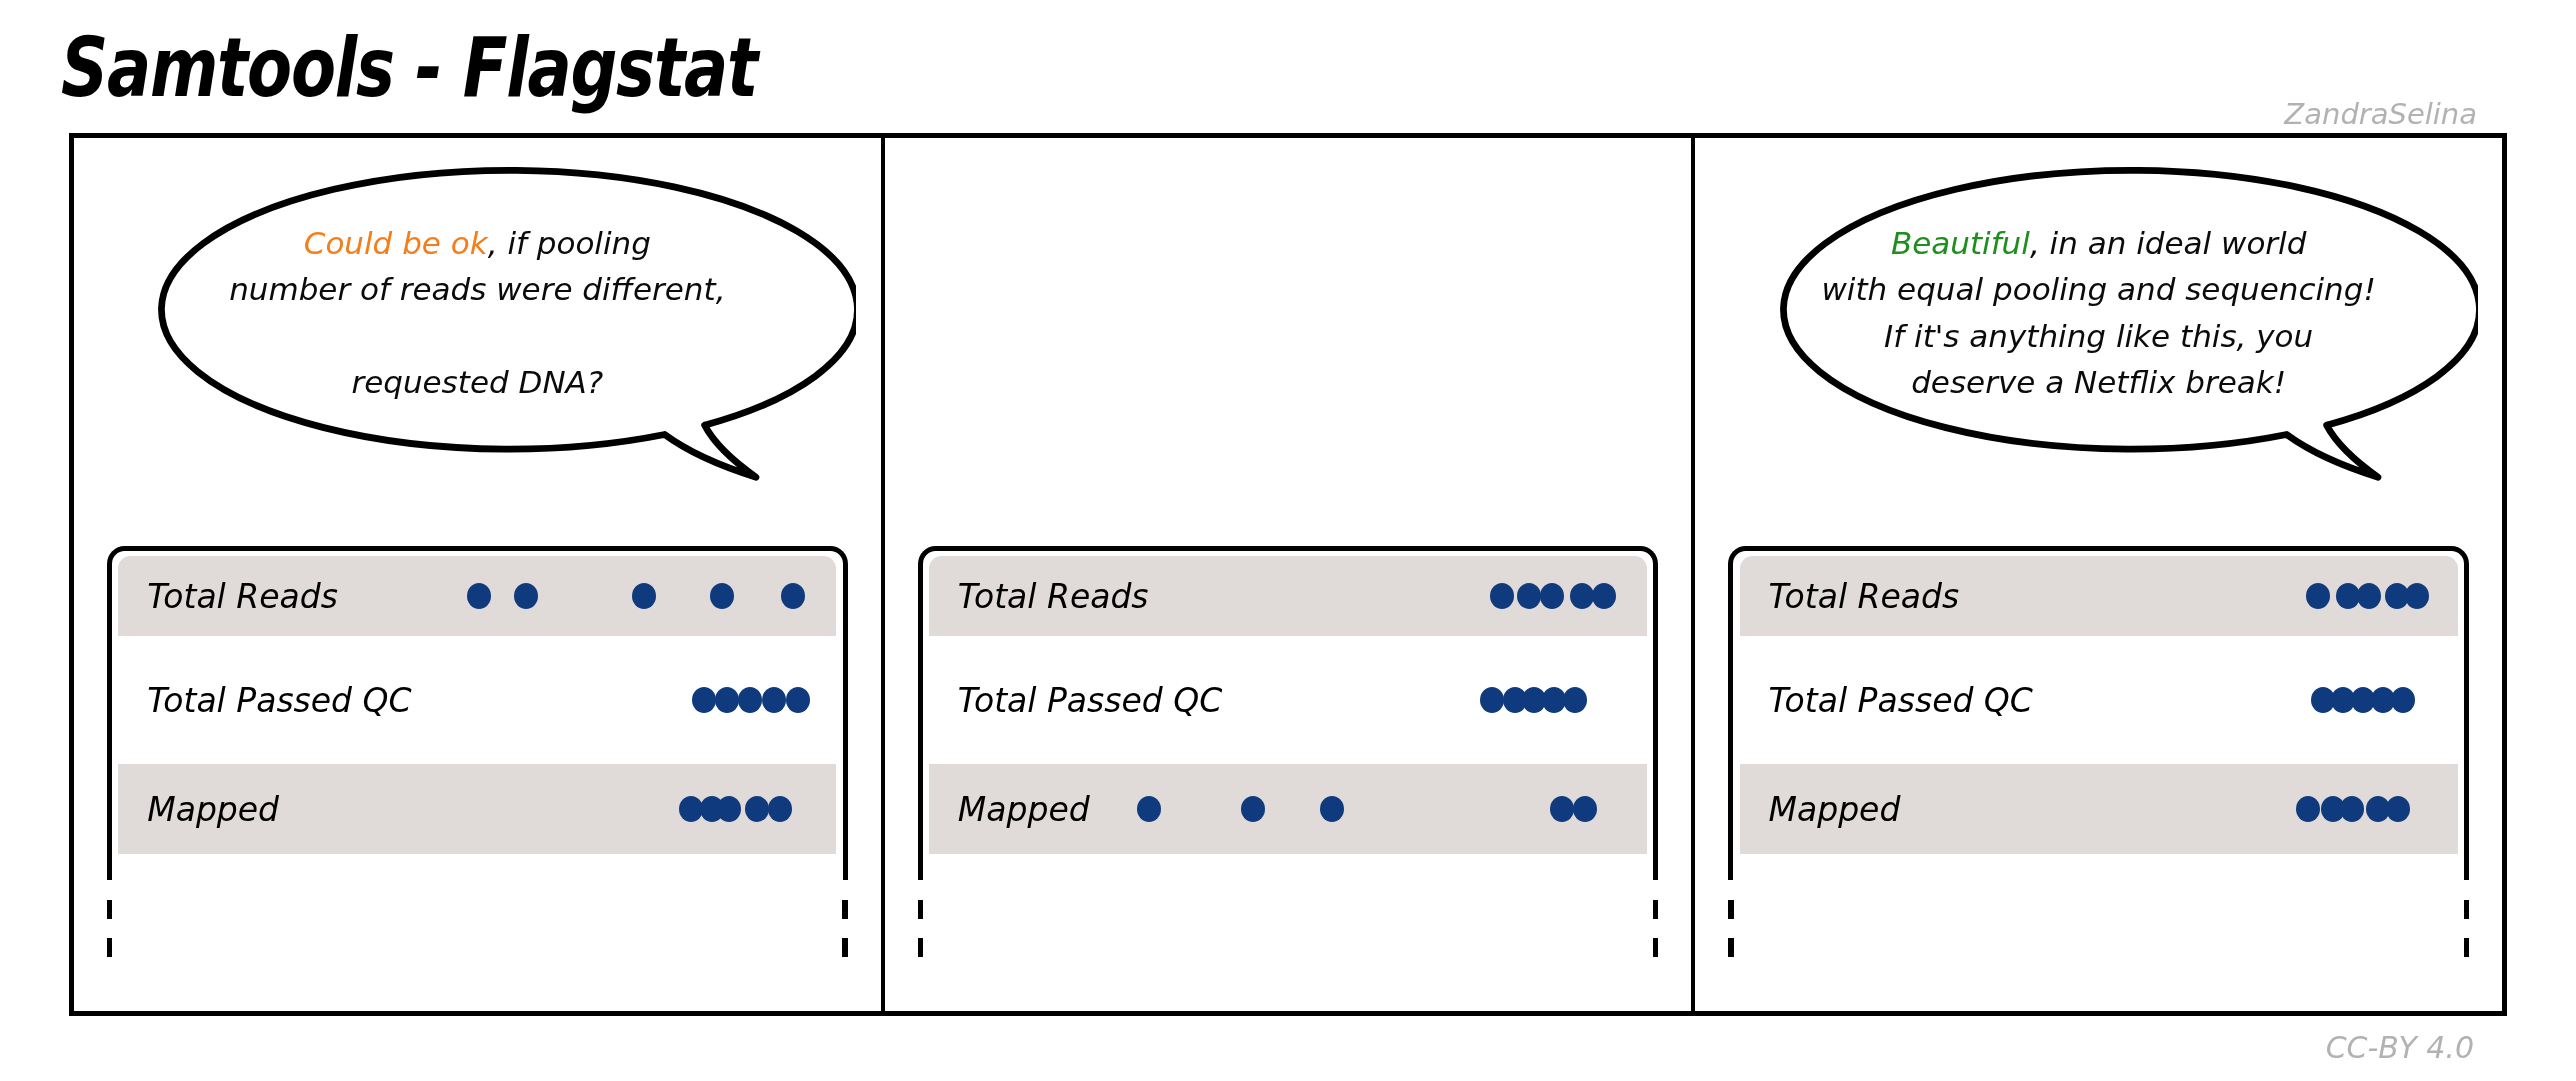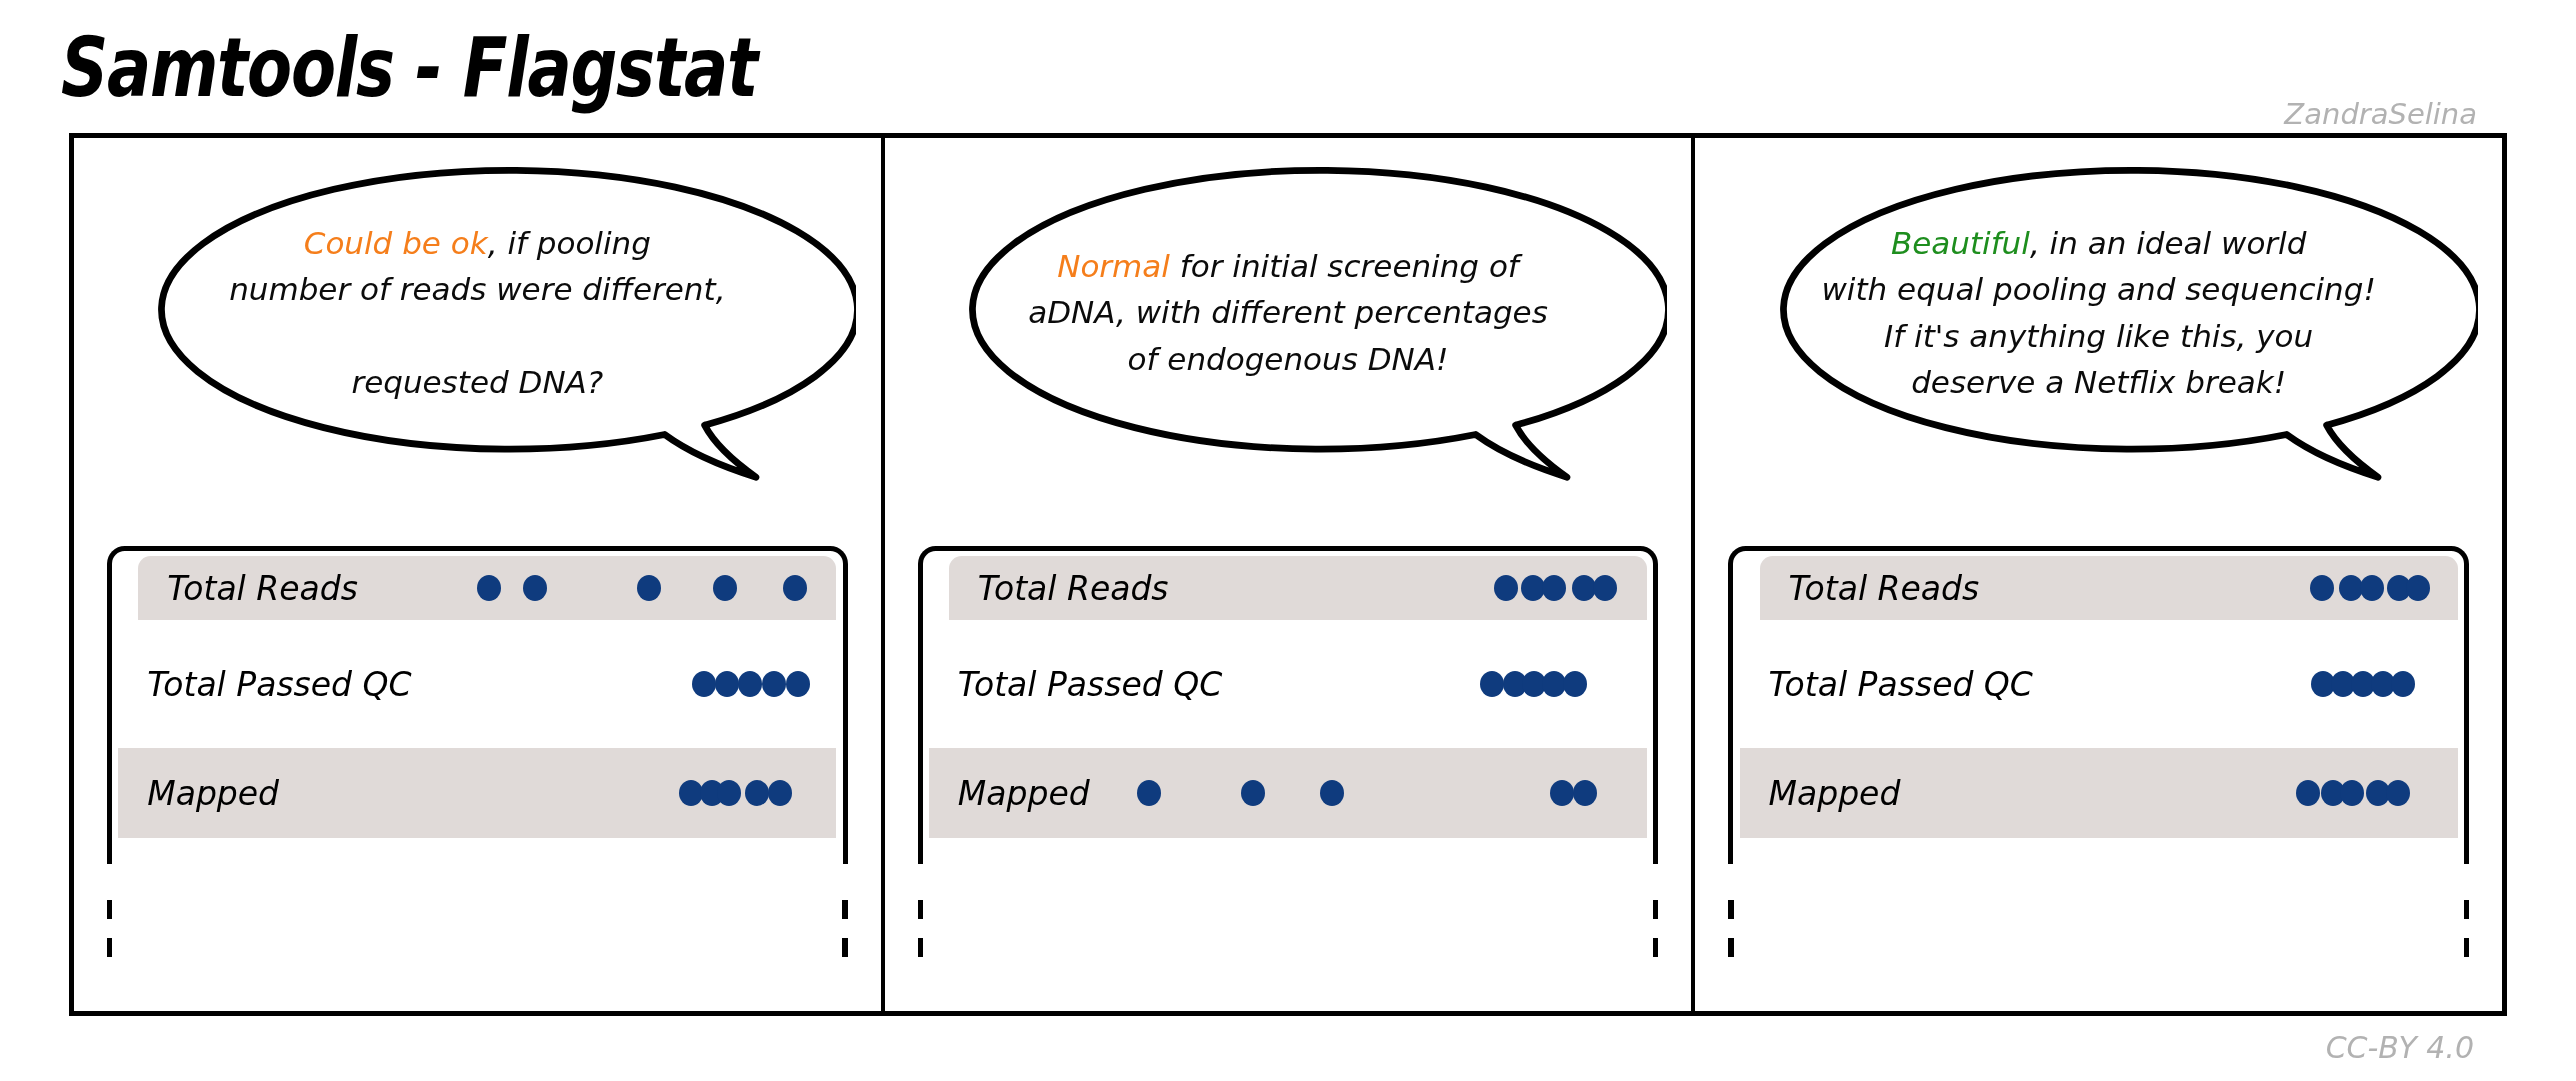--- a/index.html
+++ b/index.html
@@ -31,21 +31,21 @@
             font-size:31px;line-height:1.5;color:#0b0b0b;}
 
   
   .table{position:absolute;left:33px;right:33px;top:408px;
          border:5.2px solid #000;border-bottom:none;
          border-radius:17.7px 17.7px 0 0;padding:5.2px 6.2px 0;box-sizing:border-box;
          background:#fff;}
   .row{position:relative;display:flex;align-items:center;padding-left:29px;
        box-sizing:border-box;}
   .row.shade{background:var(--shade);}
-  .r1{height:64px;border-radius:12.5px 12.5px 0 0;margin-left:20px;}
+  .r1{height:80px;border-radius:12.5px 12.5px 0 0;}
   .r2{height:128px;background:#fff;}
   .r3{height:90px;}
   .spacer{height:26px;background:#fff;}
   .label{font-style:italic;font-size:33px;color:#000;white-space:nowrap;}
   .dots{position:absolute;left:0;top:0;right:0;bottom:0;}
   .dot{position:absolute;top:50%;width:24px;height:26px;margin:-13px 0 0 -12px;
        border-radius:50%;background:var(--dot);}
 
   
   .cont{position:absolute;left:33px;right:33px;top:743px;height:78px;pointer-events:none;}
@@ -106,28 +106,20 @@
         </div>
         <div class="spacer"></div>
       </div>
       <div class="cont">
           <i class="dashL"></i>
           <i class="dashR"></i>
         </div>
     </section>
 
     <section class="panel divided">
-      <div class="bubble">
-        <svg viewBox="0 0 1460 690" preserveAspectRatio="none">
-          <path class="bubble-path" d="M 1168 500 A 670 268 0 1 0 1091 518 Q 1155 565 1267 600 Q 1193 548 1168 500"></path>
-        </svg>
-        <div class="bubble-text">
-          <div class="bt-inner"><span style="color: rgb(245, 126, 27);">Normal</span><span> for initial screening of</span><br><span>aDNA, with different percentages</span><br><span>of endogenous DNA!</span></div>
-        </div>
-      </div>
       <div class="table">
         <div class="row shade r1">
           <span class="label">Total Reads</span>
           <div class="dots">
               <span class="dot" style="left: 79.8%;"></span>
               <span class="dot" style="left: 83.6%;"></span>
               <span class="dot" style="left: 86.7%;"></span>
               <span class="dot" style="left: 90.9%;"></span>
               <span class="dot" style="left: 94%;"></span>
             </div>

